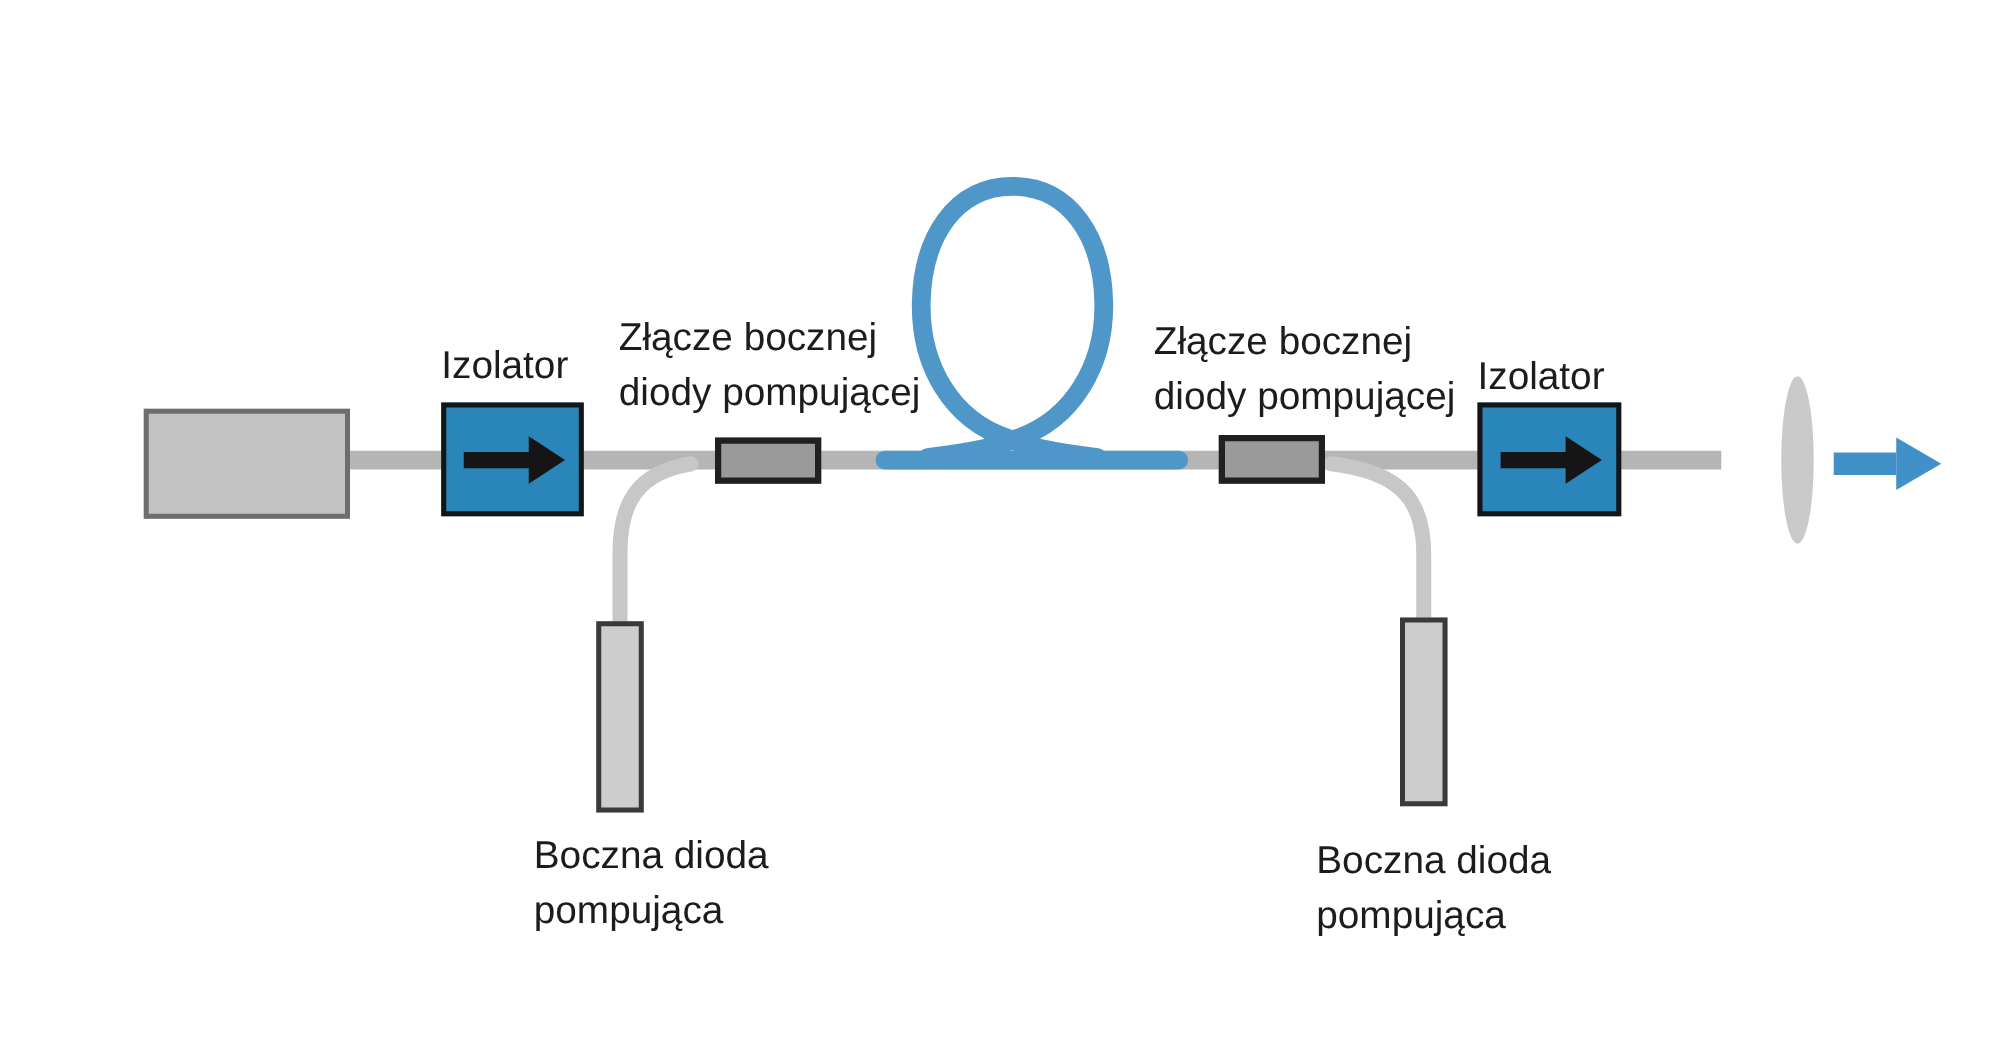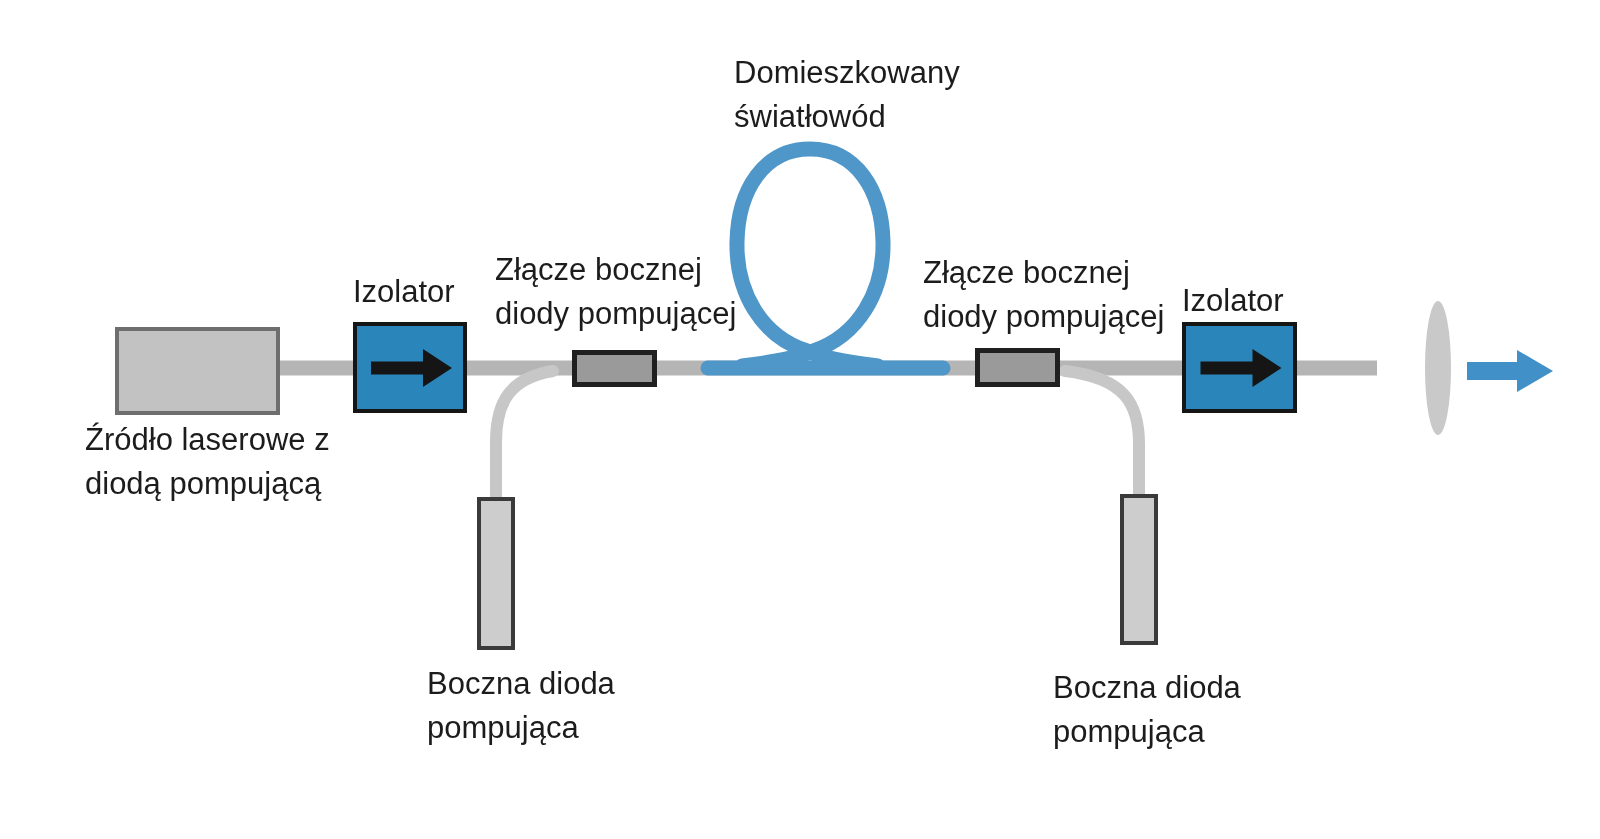--- a/index.html
+++ b/index.html
@@ -134,35 +134,31 @@
       <polygon class="iso-arrow-head" points="66,23 95,42 66,61"></polygon>
     </svg>
   </div>
 
   <div class="box connector" style="left:572px; top:350px; width:85px; height:37px;"></div>
   <div class="box connector" style="left:975px; top:348px; width:85px; height:39px;"></div>
 
   <div class="box pump-rect" style="left:477px; top:497px; width:38px; height:153px;"></div>
   <div class="box pump-rect" style="left:1120px; top:494px; width:38px; height:151px;"></div>
 
-  <div class="label" style="left:734px; top:51px;">Domieszkowany
-światłowód</div>
 
   <div class="label centered" style="left:353px; top:270px; width:114px;">Izolator</div>
 
   <div class="label centered" style="left:1182px; top:279px; width:115px;">Izolator</div>
 
   <div class="label" style="left:495px; top:248px;">Złącze bocznej
 diody pompującej</div>
 
   <div class="label" style="left:923px; top:251px;">Złącze bocznej
 diody pompującej</div>
 
-  <div class="label" style="left:85px; top:418px;">Źródło laserowe z
-diodą pompującą</div>
 
   <div class="label" style="left:427px; top:662px;">Boczna dioda
 pompująca</div>
 
   <div class="label" style="left:1053px; top:666px;">Boczna dioda
 pompująca</div>
 
 </div>
 
 </body></html>

